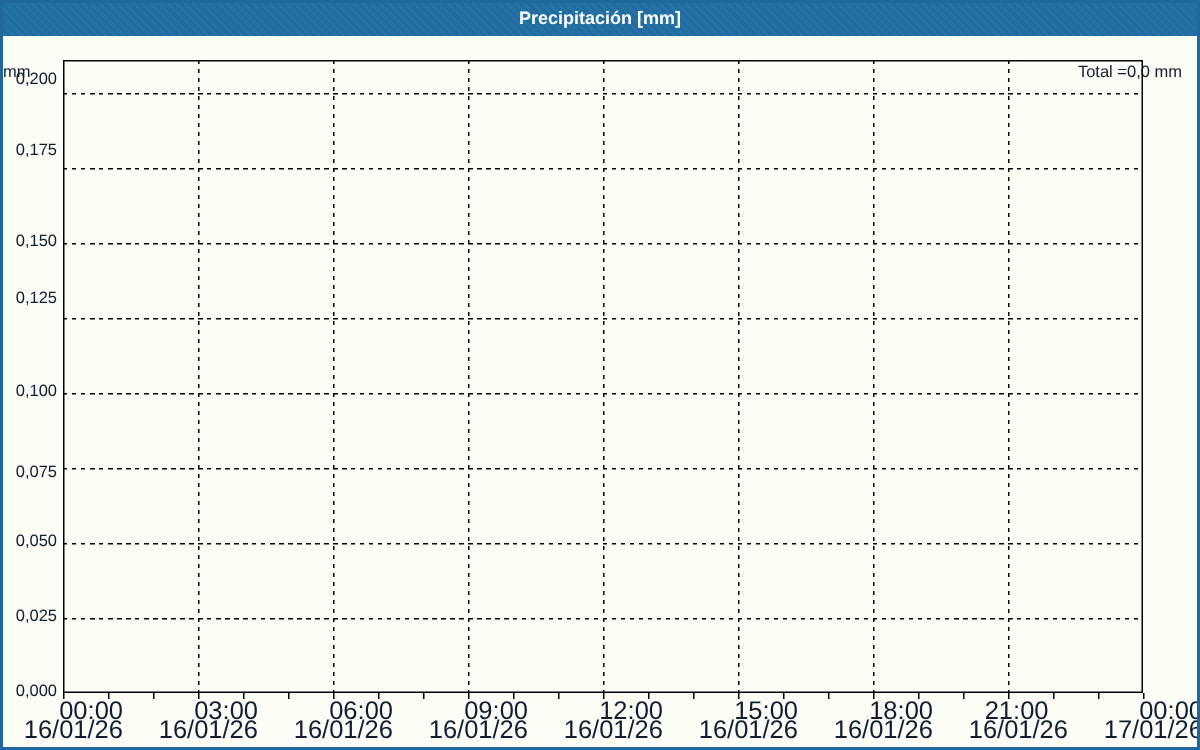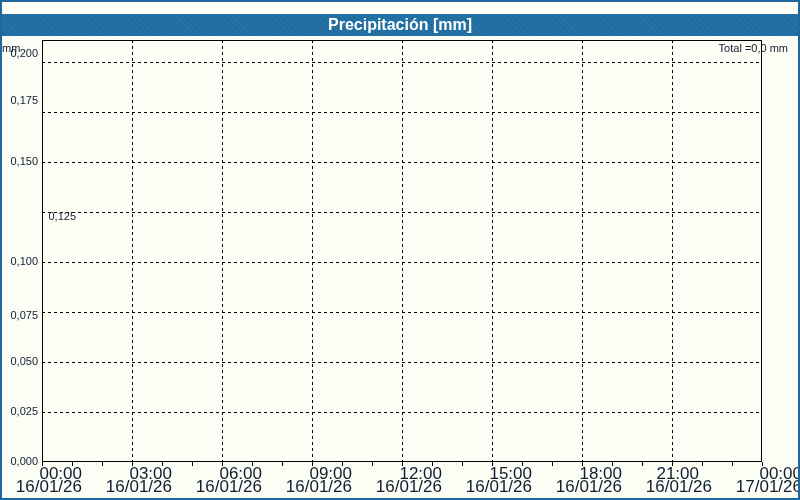--- a/index.html
+++ b/index.html
@@ -7,25 +7,25 @@
     position:relative;
     width:800px;height:500px;
     box-sizing:border-box;
     background:var(--bg,#fcfdf4);
     border:2px solid var(--frame,#22669e);
     font-family:"Liberation Sans", sans-serif;
     color:var(--text,#0f1c33);
     overflow:hidden;
   }
   .titlebar{
-    position:absolute;left:0;top:12px;right:0;height:22px;
+    position:absolute;left:0;top:0;right:0;height:22px;
     background:var(--titlebar,#1e6ca0);
     background-image:repeating-linear-gradient(45deg, rgba(255,255,255,0.04) 0 2px, transparent 2px 4px);
     color:#fff;
-    font-size:16px;font-weight:bold;
+    font-size:12px;font-weight:bold;
     text-align:center;line-height:21px;
   }
   .total{
     position:absolute;top:40px;right:10px;
     font-size:11px;
     text-align:center;
   }
   .unit{
     position:absolute;left:0;top:40px;width:36px;
     text-align:left;font-size:11px;
@@ -65,21 +65,21 @@
   <div class="total">Total =0,0 mm</div>
   <div class="unit">mm</div>
   <div class="plot"></div>
 <div class="hgrid" style="left: 40px; top: 60px; width: 720px;"></div>
     <div class="ylab" style="top: 45px;">0,200</div>
     <div class="hgrid" style="left: 40px; top: 110px; width: 720px;"></div>
     <div class="ylab" style="top: 92px;">0,175</div>
     <div class="hgrid" style="left: 40px; top: 160px; width: 720px;"></div>
     <div class="ylab" style="top: 153px; text-align: right;">0,150</div>
     <div class="hgrid" style="left: 40px; top: 210px; width: 720px;"></div>
-    <div class="ylab" style="top: 208px; margin-left: 38px;">0,125</div>
+    <div class="ylab" style="top: 191px;">0,125</div>
     <div class="hgrid" style="left: 40px; top: 260px; width: 720px;"></div>
     <div class="ylab" style="top: 253px;">0,100</div>
     <div class="hgrid" style="left: 40px; top: 310px; width: 720px;"></div>
     <div class="ylab" style="top: 307px;">0,075</div>
     <div class="hgrid" style="left: 40px; top: 360px; width: 720px;"></div>
     <div class="ylab" style="top: 353px;">0,050</div>
     <div class="hgrid" style="left: 40px; top: 410px; width: 720px;"></div>
     <div class="ylab" style="top: 403px;">0,025</div>
     <div class="ylab" style="top: 453px;">0,000</div>
     <div class="vgrid" style="left: 130px; top: 38px; height: 422px;"></div>

